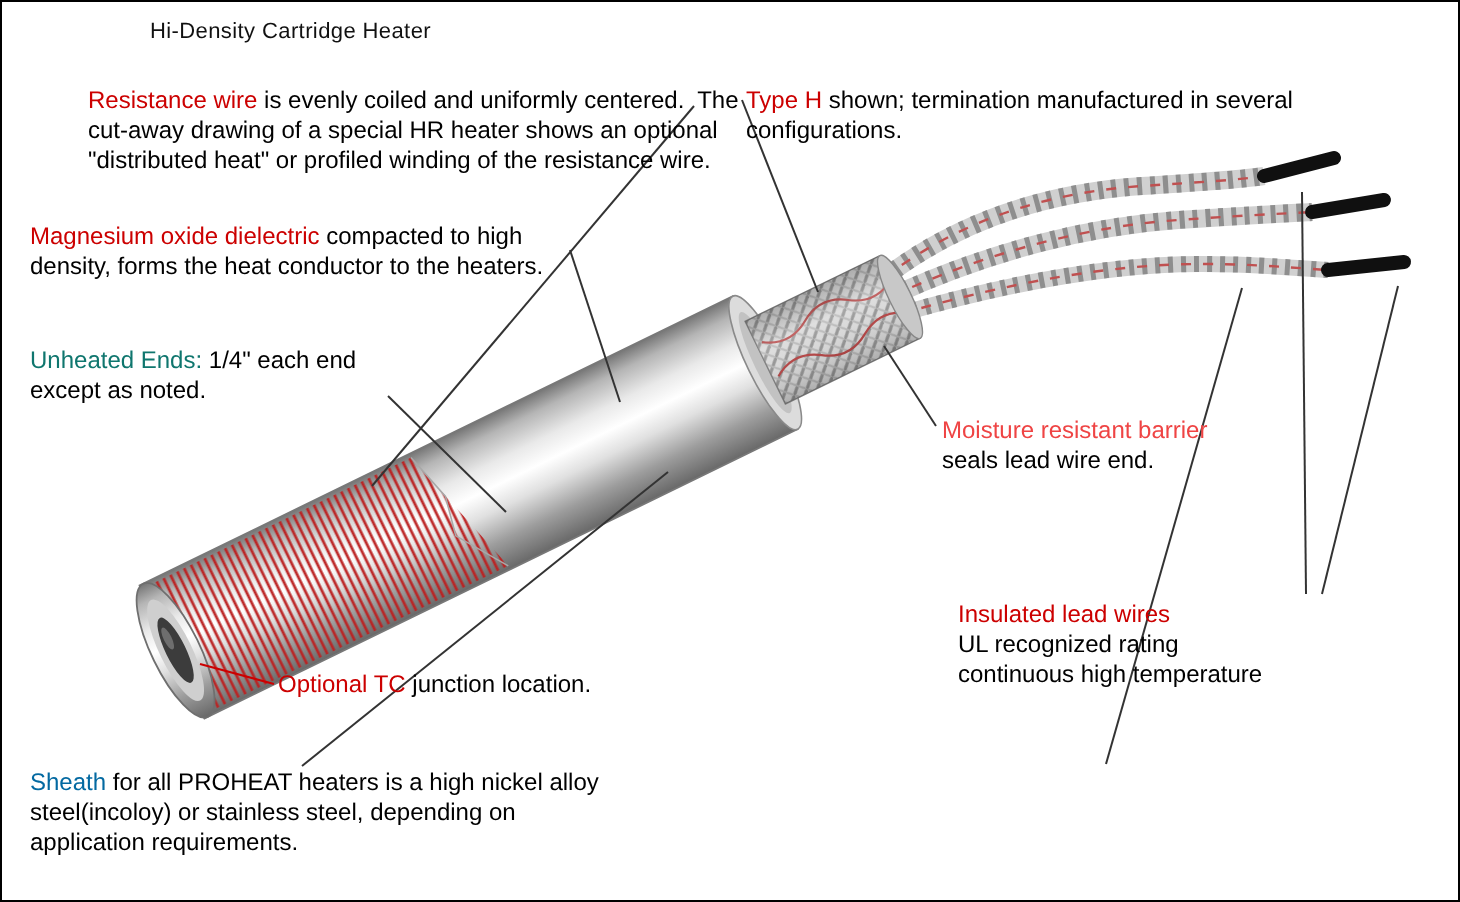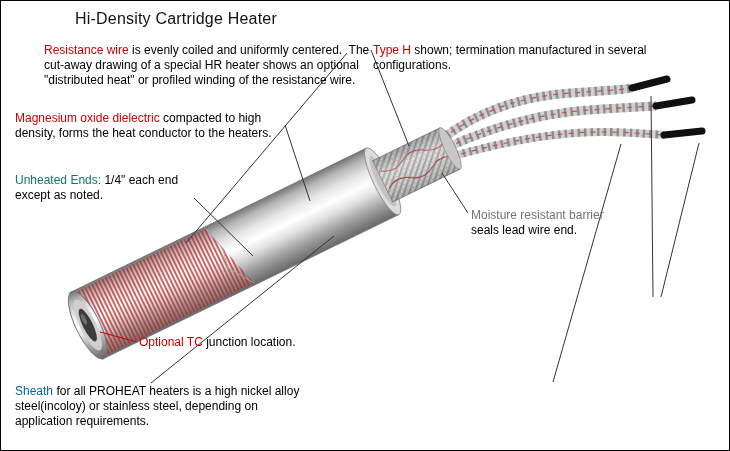--- a/index.html
+++ b/index.html
@@ -8,21 +8,21 @@
     width:730px;height:451px;
     box-sizing:border-box;
     border:1px solid #000;
     background:#fff;
     font-family:"Liberation Sans", sans-serif;
     overflow:hidden;
   }
   .diagram-svg{position:absolute;left:0;top:0;}
   .title{
     position:absolute;left:74px;top:9px;
-    font-size:16px;color:#111;letter-spacing:.2px;
+    font-size:11px;color:#111;letter-spacing:.2px;
   }
   .note{
     position:absolute;
     font-size:12px;line-height:15px;color:#000;
     white-space:pre-wrap;
   }
   .lead{color:#cc0000;}
   .n-resistance{left:14px;top:42px;width:350px;margin-left:29px;}
   .n-typeh{left:372px;top:42px;width:350px;}
   .n-mgo{left:14px;top:110px;width:300px;}
@@ -132,24 +132,27 @@
 
   <div class="note n-typeh"><span class="lead" style="color: rgb(204, 0, 0);">Type H</span><span> shown; termination manufactured in several
 configurations.</span></div>
 
   <div class="note n-mgo"><span class="lead" style="color: rgb(204, 0, 0);">Magnesium oxide dielectric</span><span> compacted to high
 density, forms the heat conductor to the heaters.</span></div>
 
   <div class="note n-unheated"><span class="lead" style="color: #0f766e;">Unheated Ends:</span><span> 1/4" each end
 except as noted.</span></div>
 
-  <div class="note n-moisture"><span class="lead" style="color: #737373;">Moisture resistant barrier</span><span>
+  <div class="note n-moisture"><span class="lead" style="color: #ef4444;">Moisture resistant barrier</span><span>
 seals lead wire end.</span></div>
 
   <div class="note n-optionaltc"><span class="lead" style="color: rgb(204, 0, 0);">Optional TC</span><span> junction location.</span></div>
 
+  <div class="note n-insulated"><span class="lead" style="color: rgb(204, 0, 0);">Insulated lead wires</span><span>
+UL recognized rating
+continuous high temperature</span></div>
 
   <div class="note n-sheath"><span class="lead" style="color: #0369a1;">Sheath</span><span> for all PROHEAT heaters is a high nickel alloy
 steel(incoloy) or stainless steel, depending on
 application requirements.</span></div>
 
 
 </div>
 
 </body></html>

